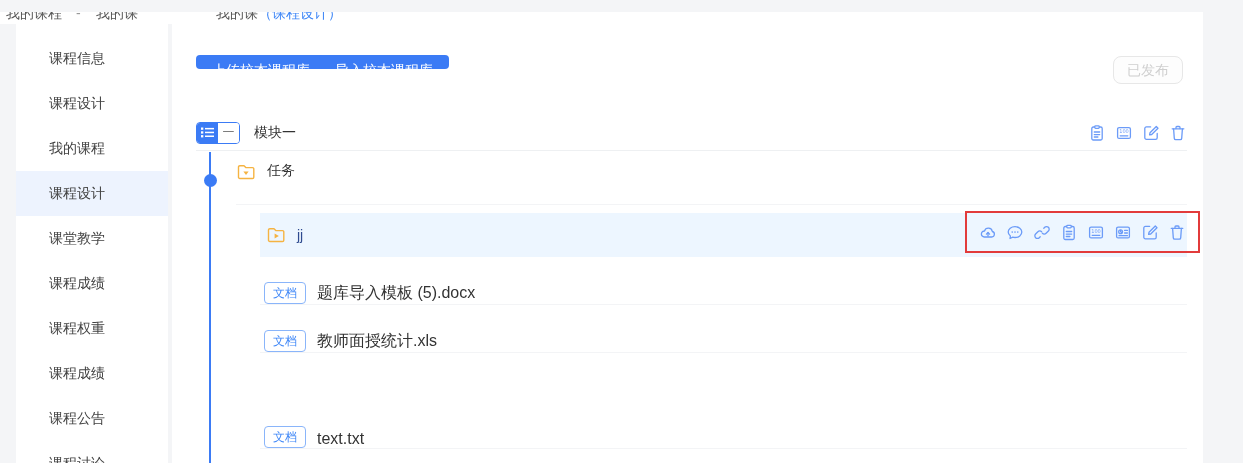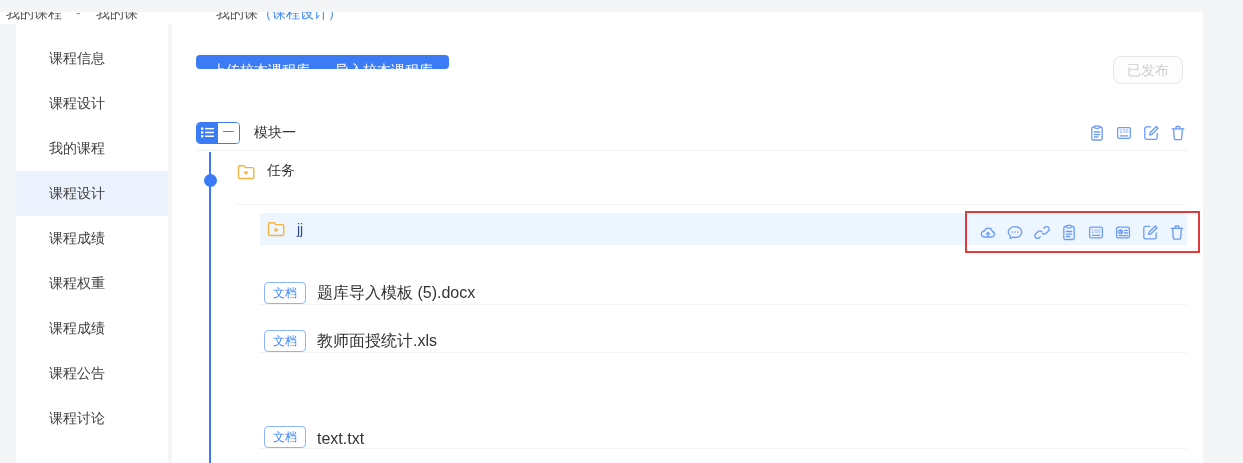--- a/index.html
+++ b/index.html
@@ -48,21 +48,21 @@
   .module-title{margin-left:14px;font-size:14px;color:var(--text);}
   .icon-group{margin-left:auto;display:flex;align-items:center;gap:9px;}
   .icon-btn{width:18px;height:18px;display:inline-flex;align-items:center;justify-content:center;cursor:pointer;}
   
   .tl-line{position:absolute;left:37px;top:140px;bottom:0;width:2px;background:var(--accent);}
   .tl-dot{position:absolute;left:32px;top:162px;width:13px;height:13px;border-radius:50%;background:var(--accent);}
   
   .task-row{position:absolute;left:64px;right:16px;top:150px;height:43px;display:flex;align-items:flex-start;border-bottom:1px solid #f3f4f6;cursor:pointer;}
   .task-row .label{margin-left:11px;font-size:14px;color:var(--text);}
   
-  .lesson-row{position:absolute;left:88px;right:16px;top:201px;height:32px;background:#edf6ff;display:flex;align-items:center;padding-left:6px;cursor:pointer;}
+  .lesson-row{position:absolute;left:88px;right:16px;top:201px;height:44px;background:#edf6ff;display:flex;align-items:center;padding-left:6px;cursor:pointer;}
   .lesson-row .label{margin-left:11px;font-size:14px;color:#2f4b8f;}
   .action-box{position:absolute;left:793px;top:199px;width:235px;height:42px;border:2px solid var(--red);display:flex;align-items:center;justify-content:space-between;padding:0 12px;background:transparent;}
   
   .file-row{position:absolute;left:88px;right:16px;height:48px;display:flex;align-items:flex-end;border-bottom:1px solid #f3f4f6;cursor:pointer;}
   .file-row .badge{margin-left:4px;border:1px solid #8ab5fa;color:#3F87F7;font-size:12px;line-height:1;padding:4px 8px;border-radius:4px;background:#fff;flex:0 0 auto;}
   .file-row .fname{margin-left:11px;font-size:16px;color:var(--text);}
   svg{display:block;}
 </style>
 </head>
 <body>
@@ -74,20 +74,21 @@
   <span class="crumb c3"><span>我的课</span><span class="lnk">（课程设计）</span></span>
   <span class="avatar-frag"></span>
   <span class="pill-frag"></span>
 </div>
 
 <div class="sidebar">
   <div class="side-item">课程信息</div>
   <div class="side-item">课程设计</div>
   <div class="side-item">我的课程</div>
   <div class="side-item active">课程设计</div>
+  <div class="side-item">课堂教学</div>
   <div class="side-item">课程成绩</div>
   <div class="side-item">课程权重</div>
   <div class="side-item">课程成绩</div>
   <div class="side-item">课程公告</div>
   <div class="side-item">课程讨论</div>
 </div>
 
 <div class="main">
 
   <button class="btn upload">上传校本课程库</button>

